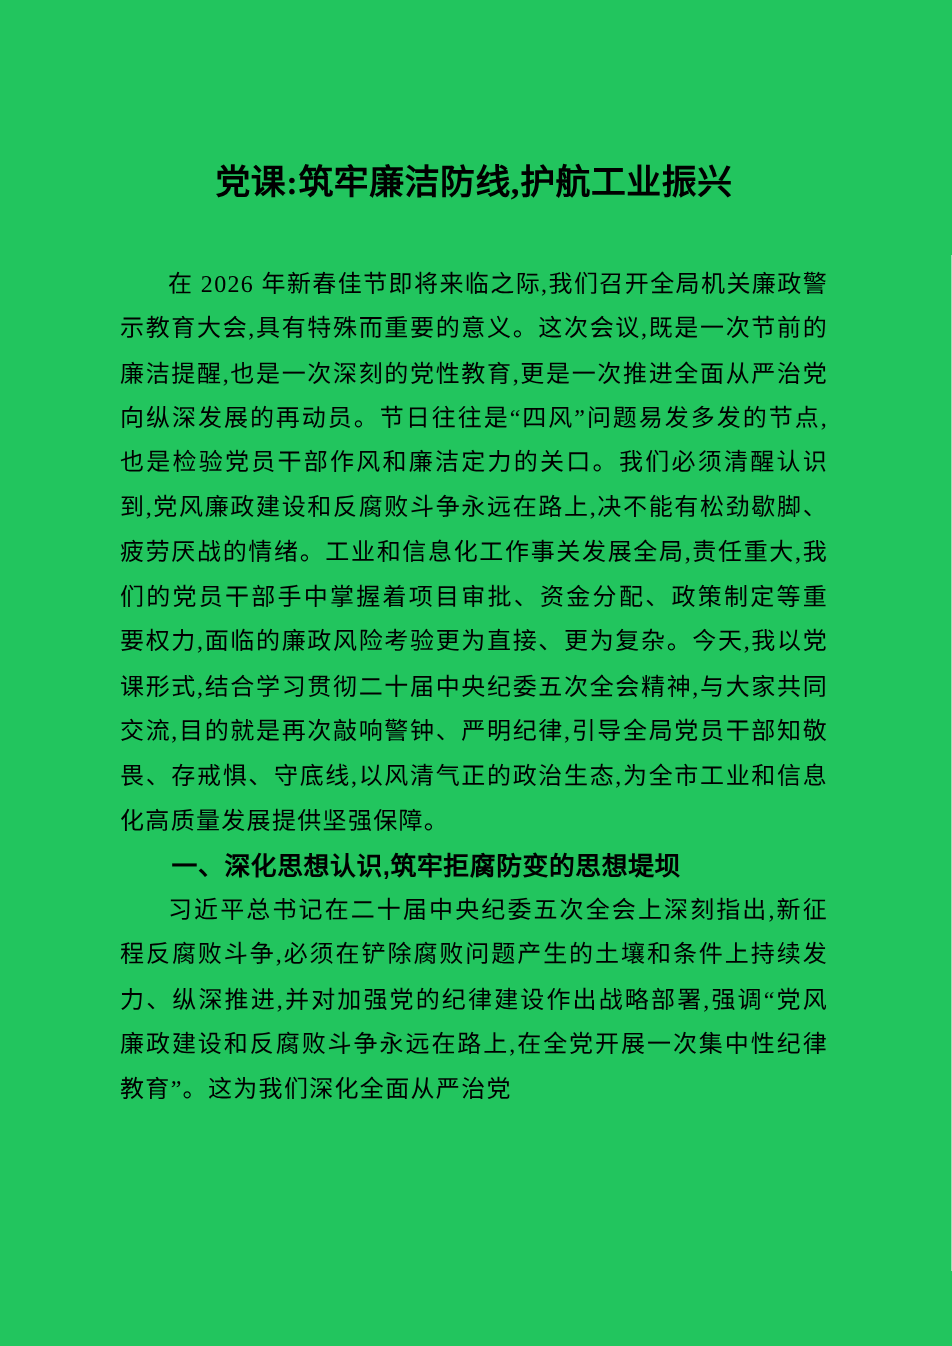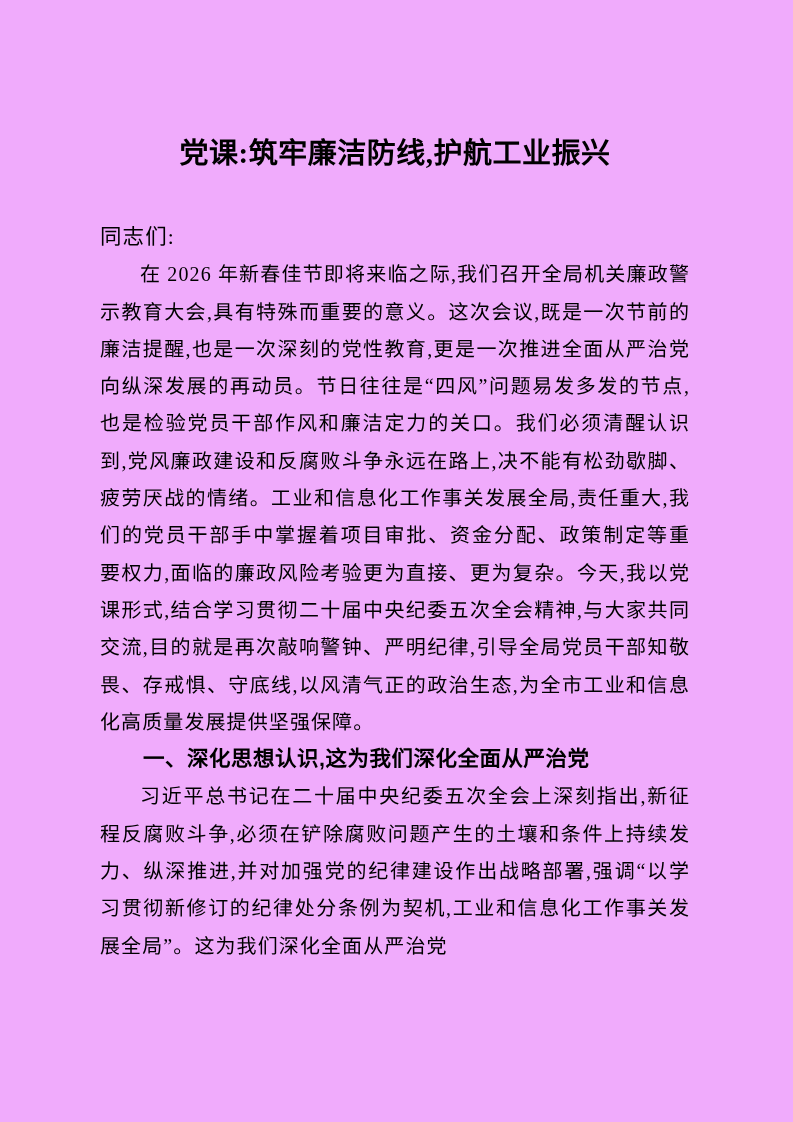--- a/index.html
+++ b/index.html
@@ -5,21 +5,21 @@
   html, body {
     margin: 0;
     padding: 0;
     background: #ffffff;
   }
   .page {
     position: relative;
     width: 793px;
     height: 1122px;
     margin: 0;
-    background: #f0abfc;
+    background: #22c55e;
     box-sizing: border-box;
     padding: 132px 103px 0 100px;
     color: #000000;
     font-family: "Liberation Serif", "DejaVu Serif", serif;
     overflow: hidden;
   }
   .doc-title {
     font-size: 29px;
     font-weight: 700;
     line-height: 42px;
@@ -54,20 +54,19 @@
     text-indent: 2em;
     text-align: left;
   }
 </style>
 </head>
 <body>
 
 <div class="page">
   <h1 class="doc-title">党课:筑牢廉洁防线,护航工业振兴</h1>
 
-  <p class="salutation">同志们:</p>
 
   <p class="body-para">在 2026 年新春佳节即将来临之际,我们召开全局机关廉政警示教育大会,具有特殊而重要的意义。这次会议,既是一次节前的廉洁提醒,也是一次深刻的党性教育,更是一次推进全面从严治党向纵深发展的再动员。节日往往是“四风”问题易发多发的节点,也是检验党员干部作风和廉洁定力的关口。我们必须清醒认识到,党风廉政建设和反腐败斗争永远在路上,决不能有松劲歇脚、疲劳厌战的情绪。工业和信息化工作事关发展全局,责任重大,我们的党员干部手中掌握着项目审批、资金分配、政策制定等重要权力,面临的廉政风险考验更为直接、更为复杂。今天,我以党课形式,结合学习贯彻二十届中央纪委五次全会精神,与大家共同交流,目的就是再次敲响警钟、严明纪律,引导全局党员干部知敬畏、存戒惧、守底线,以风清气正的政治生态,为全市工业和信息化高质量发展提供坚强保障。</p>
 
-  <p class="section-heading">一、深化思想认识,这为我们深化全面从严治党</p>
+  <p class="section-heading">一、深化思想认识,筑牢拒腐防变的思想堤坝</p>
 
-  <p class="body-para">习近平总书记在二十届中央纪委五次全会上深刻指出,新征程反腐败斗争,必须在铲除腐败问题产生的土壤和条件上持续发力、纵深推进,并对加强党的纪律建设作出战略部署,强调“以学习贯彻新修订的纪律处分条例为契机,工业和信息化工作事关发展全局”。这为我们深化全面从严治党</p>
+  <p class="body-para">习近平总书记在二十届中央纪委五次全会上深刻指出,新征程反腐败斗争,必须在铲除腐败问题产生的土壤和条件上持续发力、纵深推进,并对加强党的纪律建设作出战略部署,强调“党风廉政建设和反腐败斗争永远在路上,在全党开展一次集中性纪律教育”。这为我们深化全面从严治党</p>
 </div>
 
 </body></html>

